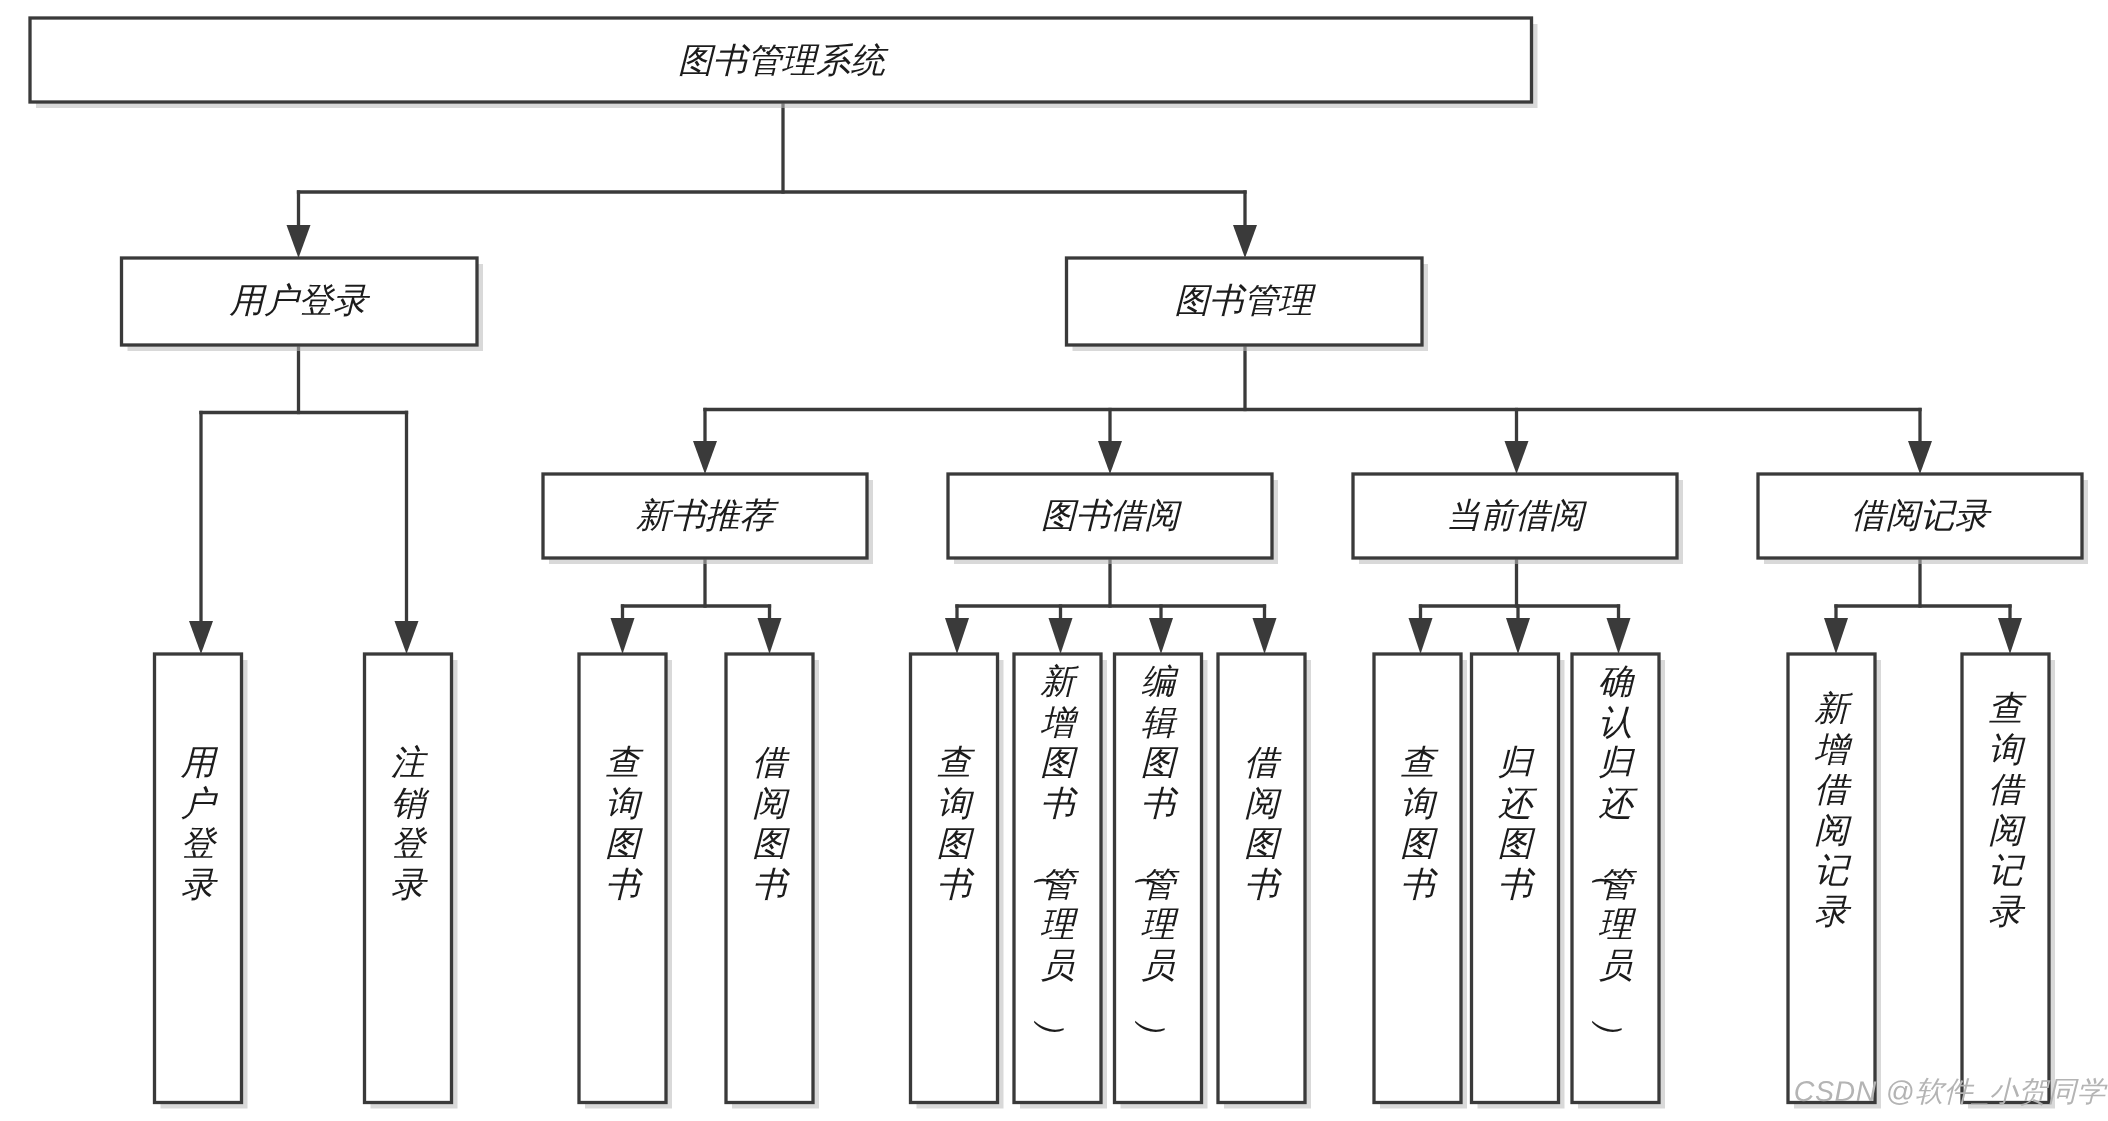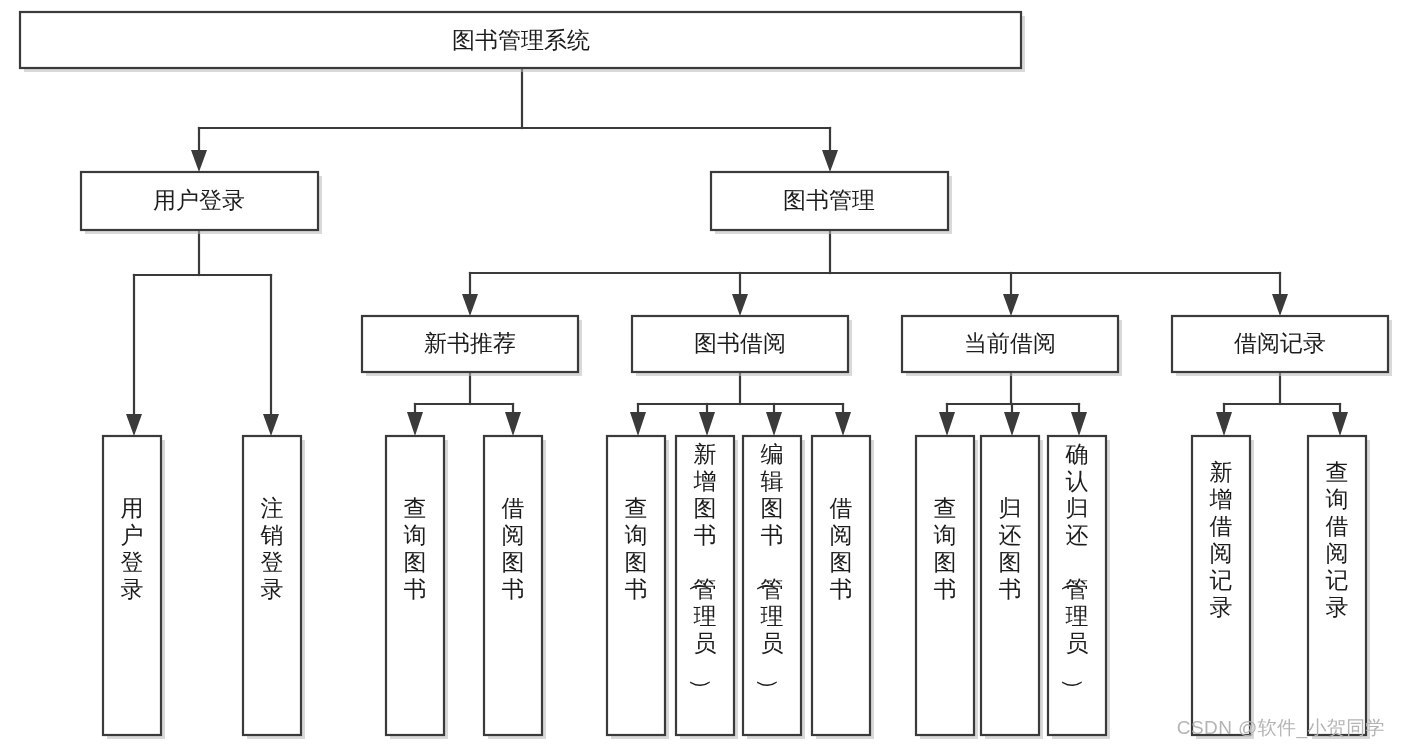--- a/index.html
+++ b/index.html
@@ -12,20 +12,21 @@
     width: 1405px;
     height: 747px;
     overflow: hidden;
     font-family: "Liberation Sans", "DejaVu Sans", sans-serif;
   }
   #diagram-root {
     position: relative;
     width: 1405px;
     height: 747px;
     background: #ffffff;
+    font-style: italic;
   }
   svg.diagram-svg {
     position: absolute;
     left: 0;
     top: 0;
     width: 1405px;
     height: 747px;
   }
   .node-box {
     fill: #ffffff;
@@ -54,21 +55,21 @@
     dominant-baseline: middle;
   }
   .node-label-v {
     font-family: "Liberation Sans", "DejaVu Sans", sans-serif;
     font-size: 23px;
     fill: #1c1c1c;
     text-anchor: middle;
   }
   .watermark {
     position: absolute;
-    right: 20px;
+    right: 1px;
     bottom: 6px;
     font-family: "Liberation Sans", "DejaVu Sans", sans-serif;
     font-size: 19px;
     color: #b4b4b4;
     letter-spacing: 0.4px;
     white-space: nowrap;
     user-select: none;
   }
 </style>
 </head>

